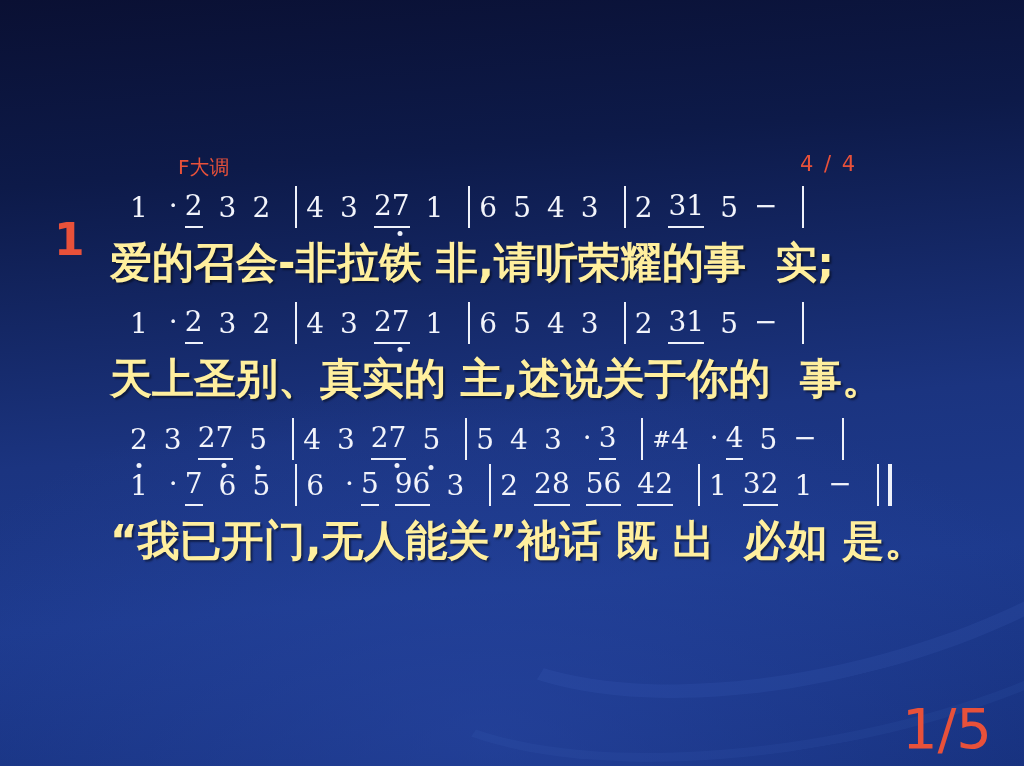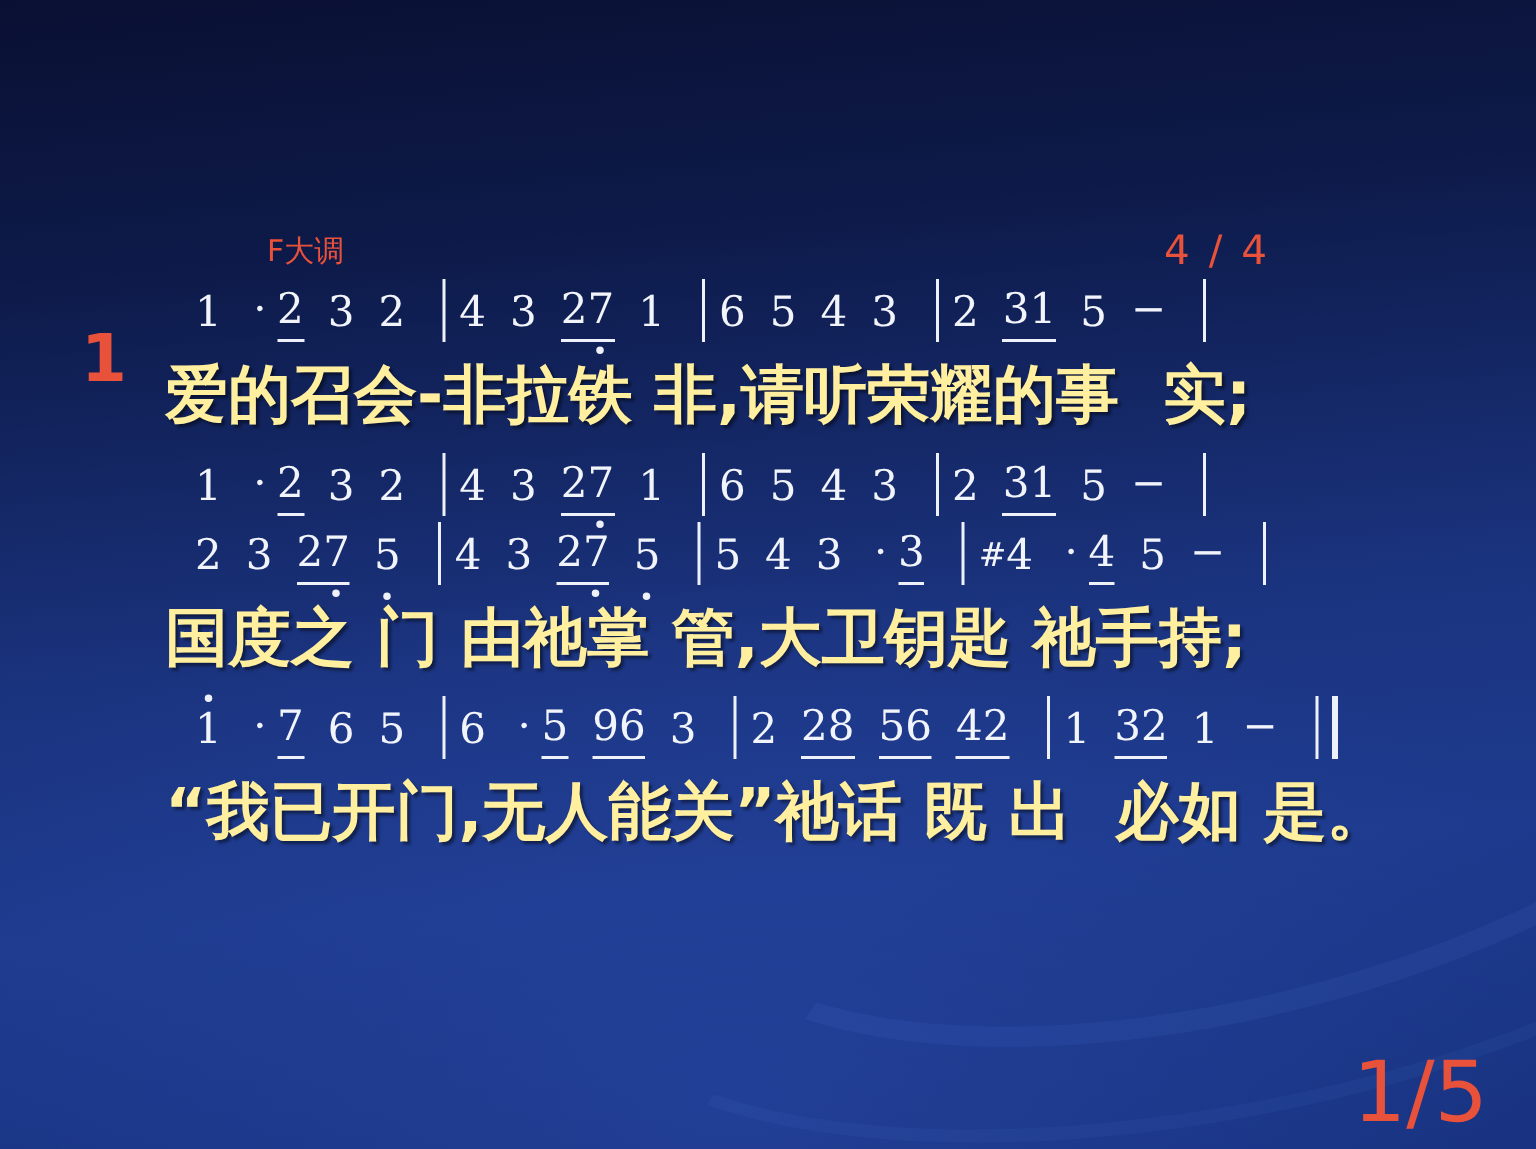--- a/index.html
+++ b/index.html
@@ -90,24 +90,24 @@
   
   #key-sig {
     position: absolute;
     left: 178px;
     top: 154px;
     color: #e8513a;
     font-size: 20px;
   }
   #time-sig {
     position: absolute;
-    left: 776px;
+    left: 800px;
     top: 152px;
     color: #e8513a;
-    font-size: 27px;
+    font-size: 21px;
     letter-spacing: 2px;
   }
 
   
   #body {
     position: absolute;
     left: 0;
     top: 182px;
     width: 1024px;
   }
@@ -295,20 +295,21 @@
           <span class="tok">2</span>
           <span class="gap" style="width: 16px;"></span>
           <span class="tok beam">31</span>
           <span class="gap" style="width: 16px;"></span>
           <span class="tok">5</span>
           <span class="gap" style="width: 16px;"></span>
           <span class="dash">−</span>
           <span class="gap" style="width: 16px;"></span>
           <span class="barline"></span>
         </div>
+      <div class="lyrics">天上圣别、真实的 主,述说关于你的  事。</div>
     </div>
 
     <div class="stanza">
       <div class="notation">
           <span class="tok">2</span>
           <span class="gap" style="width: 16px;"></span>
           <span class="tok">3</span>
           <span class="gap" style="width: 16px;"></span>
           <span class="tok beam pair">27<i class="dot-lo"></i></span>
           <span class="gap" style="width: 16px;"></span>
@@ -340,21 +341,20 @@
           <span class="augdot">·</span>
           <span class="gap" style="width: 2px;"></span>
           <span class="tok beam">4</span>
           <span class="gap" style="width: 16px;"></span>
           <span class="tok">5</span>
           <span class="gap" style="width: 16px;"></span>
           <span class="dash">−</span>
           <span class="gap" style="width: 16px;"></span>
           <span class="barline"></span>
         </div>
-      <div class="lyrics">国度之 门 由祂掌 管,大卫钥匙 祂手持;</div>
     </div>
 
     <div class="stanza">
       <div class="notation">
           <span class="tok">1<i class="dot-hi"></i></span>
           <span class="gap" style="width: 16px;"></span>
           <span class="augdot">·</span>
           <span class="gap" style="width: 2px;"></span>
           <span class="tok beam">7</span>
           <span class="gap" style="width: 16px;"></span>

